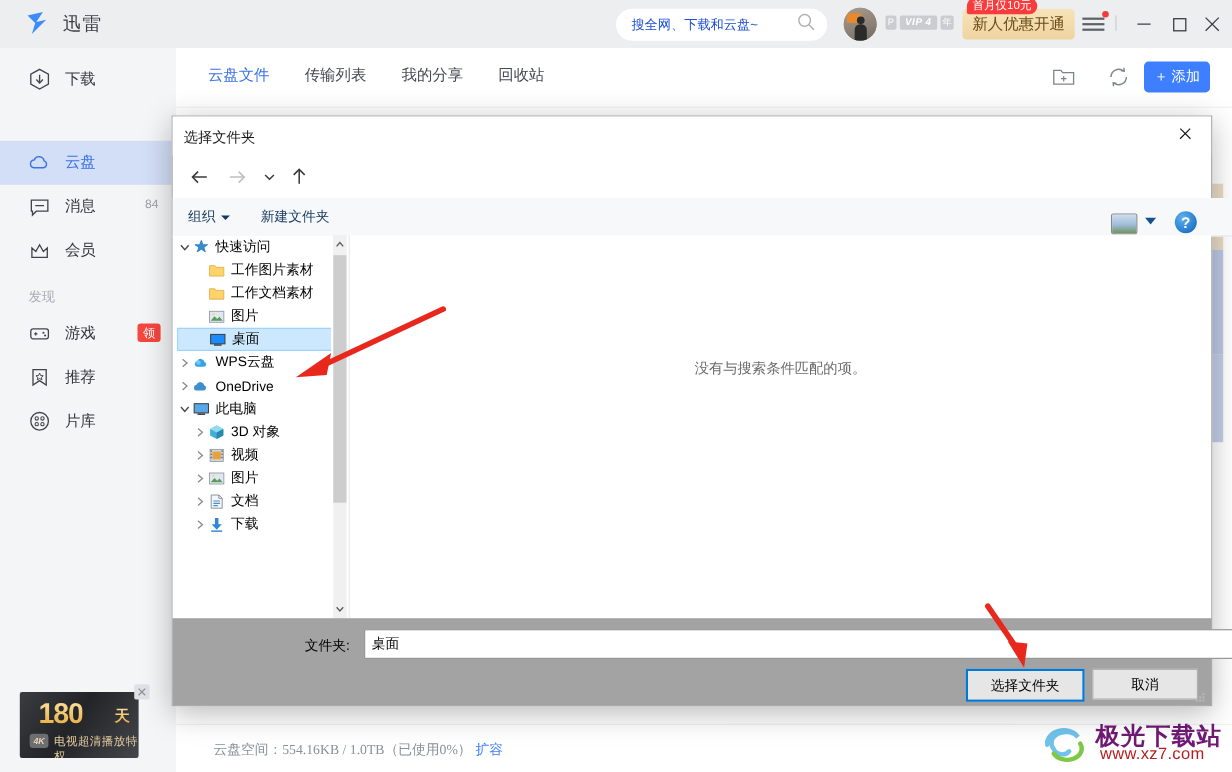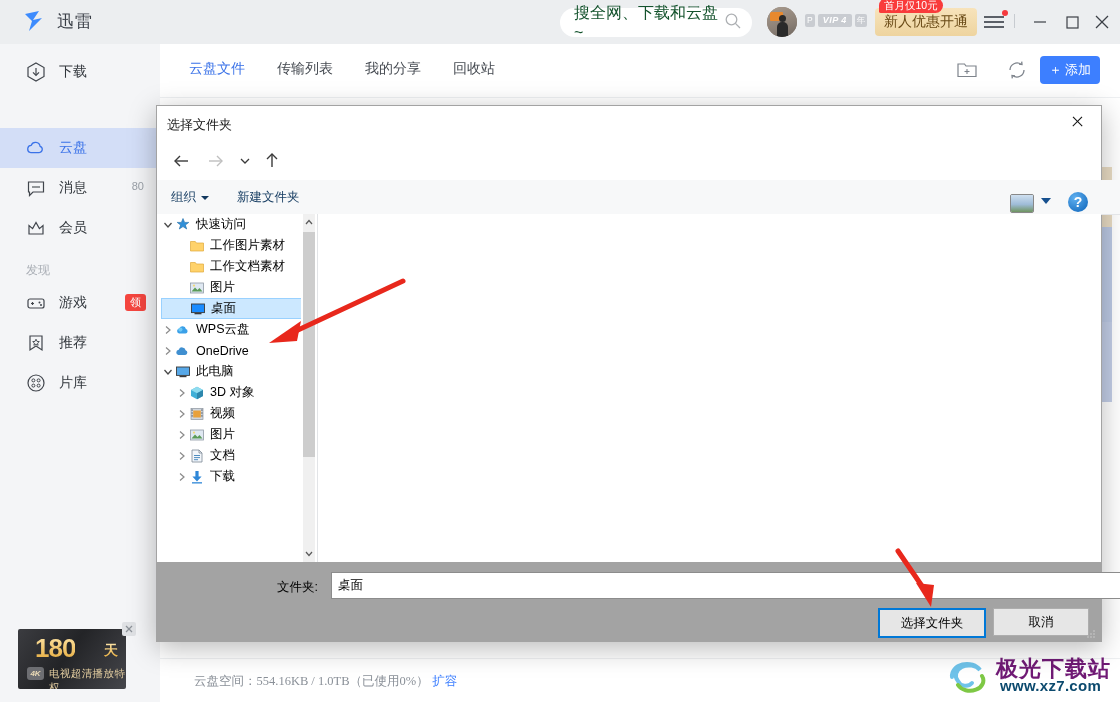--- a/index.html
+++ b/index.html
@@ -12,21 +12,21 @@
   
   #app{position:absolute;inset:0;background:#fff;}
 
   
   .topbar{position:absolute;left:0;top:0;width:1120px;height:44px;background:#eceef0;}
   .logo-wrap{position:absolute;left:22px;top:8px;display:flex;align-items:center;gap:9px;}
   .logo-mark{width:26px;height:26px;position:relative;}
   .logo-text{font-size:17px;color:#3a3f47;letter-spacing:1px;}
 
   .searchbox{position:absolute;left:560px;top:8px;width:192px;height:29px;background:#fff;border-radius:15px;display:flex;align-items:center;}
-  .searchbox .sbtext{font-size:16px;color:#14532d;margin-left:14px;flex:1;}
+  .searchbox .sbtext{font-size:12px;color:#1d4ed8;margin-left:14px;flex:1;}
   .searchbox .sicon{margin-right:10px;opacity:.55;}
 
   .avatar{position:absolute;left:767px;top:7px;width:30px;height:30px;border-radius:50%;overflow:hidden;background:#8d7f72;}
   .av-a{position:absolute;left:0;top:0;width:30px;height:30px;background:linear-gradient(160deg,#a99b8e 0%,#8b8076 60%,#6f6760 100%);}
   .av-b{position:absolute;left:3px;top:5px;width:13px;height:9px;background:#e8892e;border-radius:1px;}
   .av-c{position:absolute;left:12px;top:8px;width:7px;height:7px;border-radius:50%;background:#2a2a2a;}
   .av-d{position:absolute;left:10px;top:15px;width:11px;height:15px;background:#2a2a2a;border-radius:5px 5px 0 0;}
 
   .vipgrp{position:absolute;left:805px;top:14px;display:flex;align-items:center;gap:3px;}
   .vbox{background:#c9ccd1;color:#fff;font-size:9px;line-height:13px;height:13px;padding:0 3px;border-radius:2px;font-weight:bold;}
@@ -90,21 +90,21 @@
   .strip.beige{top:167px;height:60px;background:#e9dcc4;}
   .strip.blue1{top:227px;height:95px;background:#bcc9e4;}
   .strip.blue2{top:322px;height:80px;background:#bcc9e4;opacity:.9;}
   .behind-white{position:absolute;left:500px;top:614px;width:260px;height:14px;background:#f0f1f3;border-radius:2px;}
 
   
   .wm{position:absolute;left:948px;top:655px;width:166px;height:42px;}
   .wm-g{position:absolute;left:0;top:4px;width:44px;height:34px;}
   .wm-t1{position:absolute;left:48px;top:-1px;font-size:22px;font-weight:bold;color:#701a75;letter-spacing:1px;
     text-shadow:0 1px 0 #fff;}
-  .wm-t2{position:absolute;left:52px;top:22px;font-size:15px;font-weight:bold;color:#0c4a6e;letter-spacing:.3px;}
+  .wm-t2{position:absolute;left:52px;top:22px;font-size:15px;font-weight:normal;color:#b91c1c;letter-spacing:.3px;}
 
   
   .dlg{position:absolute;left:156px;top:105px;width:944px;height:535px;background:#fff;
     border:1px solid #a3a3a3;box-shadow:0 6px 26px rgba(0,0,0,.28);
     font-family:"Liberation Sans","DejaVu Sans",sans-serif;}
   .dlg-title{position:absolute;left:0;top:0;width:944px;height:36px;background:#fff;}
   .dlg-title .t{position:absolute;left:10px;top:10px;font-size:13px;color:#1a1a1a;}
   .dlg-x{position:absolute;left:897px;top:0;width:46px;height:32px;cursor:pointer;}
   .dlg-x:before,.dlg-x:after{content:"";position:absolute;left:17px;top:15px;width:13px;height:1.3px;background:#111;}
   .dlg-x:before{transform:rotate(45deg);}
@@ -252,21 +252,21 @@
     </div>
 
     <div class="nav-item">
       <span class="ic">
         <svg width="22" height="22" viewBox="0 0 22 22">
             <path d="M3.5 5 H18.5 V15 H8 L4.5 18.5 V15 H3.5 Z" fill="none" stroke="#40454c" stroke-width="1.2"></path>
             <line x1="7" y1="10" x2="15" y2="10" stroke="#40454c" stroke-width="1.1"></line>
           </svg>
       </span>
       <span class="lb">消息</span>
-      <span class="nav-badge">80</span>
+      <span class="nav-badge">84</span>
     </div>
 
     <div class="nav-item">
       <span class="ic">
         <svg width="22" height="22" viewBox="0 0 22 22">
             <path d="M4 17 V8.5 L7.6 11.6 L11 5.5 L14.4 11.6 L18 8.5 V17 Z" fill="none" stroke="#40454c" stroke-width="1.2"></path>
           </svg>
       </span>
       <span class="lb">会员</span>
     </div>
@@ -606,20 +606,23 @@
           </svg>
       </div>
       <div class="thumb"></div>
       <div class="ar dn">
         <svg width="12" height="17" viewBox="0 0 12 17">
             <path d="M3 7 L6 10.5 L9 7" fill="none" stroke="#5a5a5a" stroke-width="1.2"></path>
           </svg>
       </div>
     </div>
     <div class="splitter"></div>
+    <div class="filepane">
+      <div class="emptymsg">没有与搜索条件匹配的项。</div>
+    </div>
   </div>
 
   <div class="dfoot">
     <div class="flabel">文件夹:</div>
     <div class="finput">
       <span>桌面</span>
     </div>
     <div class="btn primary">选择文件夹</div>
     <div class="btn second">取消</div>
     <div class="grip">

